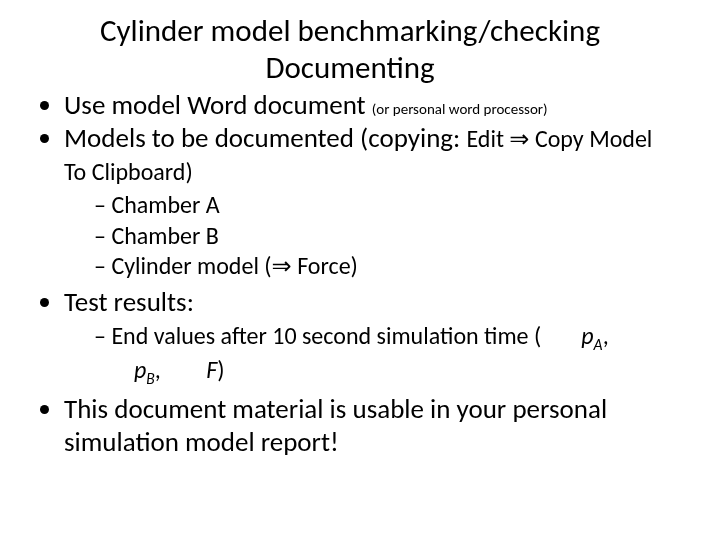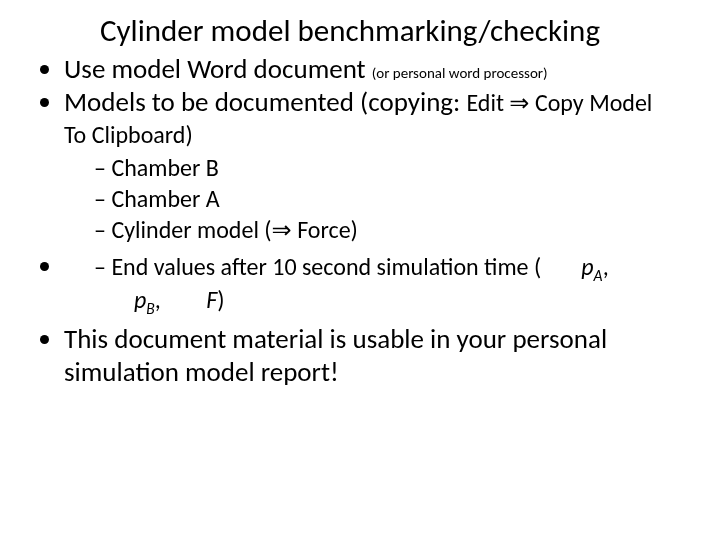--- a/index.html
+++ b/index.html
@@ -51,38 +51,40 @@
   i { font-style: italic; margin-left: 40px; }
   sub { font-size: 0.65em; vertical-align: sub; }
 </style>
 </head>
 <body>
 
 <div class="slide">
 
   <h1 class="title">
     <span>Cylinder model benchmarking/checking</span><br>
+    <span>Documenting</span>
   </h1>
 
   <ul class="lvl1">
 
     <li>
       <span>Use model Word document </span><span class="small1">(or personal word processor)</span>
     </li>
 
     <li>
       <span>Models to be documented (copying: </span><span class="small2">Edit </span><span class="small2 arrow">⇒</span><span class="small2"> Copy Model To Clipboard)</span>
       <ul class="lvl2">
+        <li>Chamber A</li>
         <li>Chamber B</li>
-        <li>Chamber A</li>
         <li><span>Cylinder model (</span><span class="arrow">⇒</span><span> Force)</span></li>
       </ul>
     </li>
 
     <li>
+      <span>Test results:</span>
       <ul class="lvl2">
         <li><span>End values after 10 second simulation time (</span><i><span>p</span><sub>A</sub></i><span>, </span><i><span>p</span><sub>B</sub></i><span>, </span><i>F</i><span>)</span></li>
       </ul>
     </li>
 
     <li>This document material is usable in your personal simulation model report!</li>
 
   </ul>
 
 </div>

